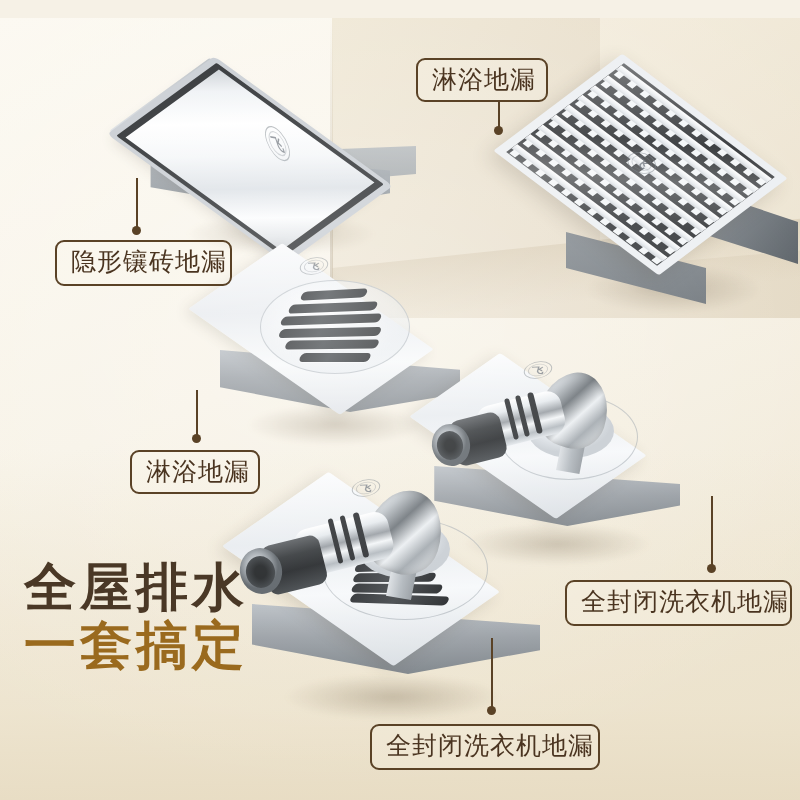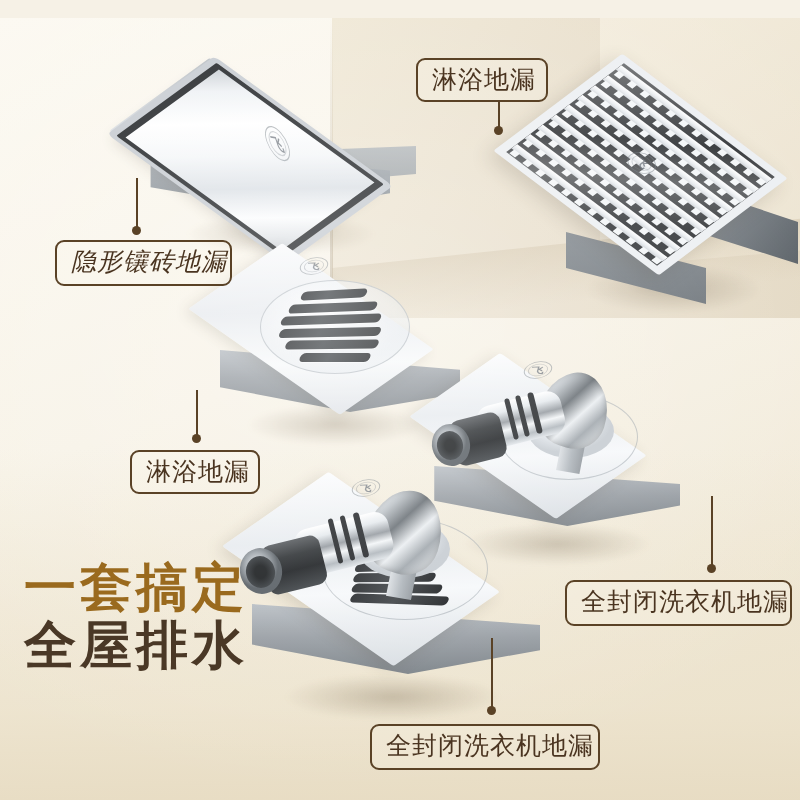--- a/index.html
+++ b/index.html
@@ -411,30 +411,30 @@
   </div>
 
   <div class="vign"></div>
 
   <div id="callout-layer">
       <div class="cl-line" style="left: 498px; top: 84px; height: 26px;"></div>
       <div class="cl-dot" style="left: 494px; top: 108px;"></div>
       <div class="cl-box" style="left: 416px; top: 40px; width: 100px; height: 25px;">淋浴地漏</div>
       <div class="cl-line" style="left: 136px; top: 160px; height: 52px;"></div>
       <div class="cl-dot" style="left: 132px; top: 208px;"></div>
-      <div class="cl-box" style="left: 55px; top: 222px; width: 145px; height: 27px; font-style: italic;">隐形镶砖地漏</div>
+      <div class="cl-box" style="left: 55px; top: 222px; width: 145px; height: 27px;">隐形镶砖地漏</div>
       <div class="cl-line" style="left: 196px; top: 372px; height: 48px;"></div>
       <div class="cl-dot" style="left: 192px; top: 416px;"></div>
       <div class="cl-box" style="left: 130px; top: 432px; width: 98px; height: 25px;">淋浴地漏</div>
       <div class="cl-line" style="left: 711px; top: 478px; height: 72px;"></div>
       <div class="cl-dot" style="left: 707px; top: 546px;"></div>
       <div class="cl-box" style="left: 565px; top: 562px; width: 195px; height: 27px;">全封闭洗衣机地漏</div>
       <div class="cl-line" style="left: 491px; top: 620px; height: 72px;"></div>
       <div class="cl-dot" style="left: 487px; top: 688px;"></div>
       <div class="cl-box" style="left: 370px; top: 706px; width: 198px; height: 27px;">全封闭洗衣机地漏</div>
     </div>
 
   <div id="slogan">
+    <div class="sl-line sl-1">全屋排水</div>
     <div class="sl-line sl-2">一套搞定</div>
-    <div class="sl-line sl-1">全屋排水</div>
   </div>
 
 </div>
 
 </body></html>

